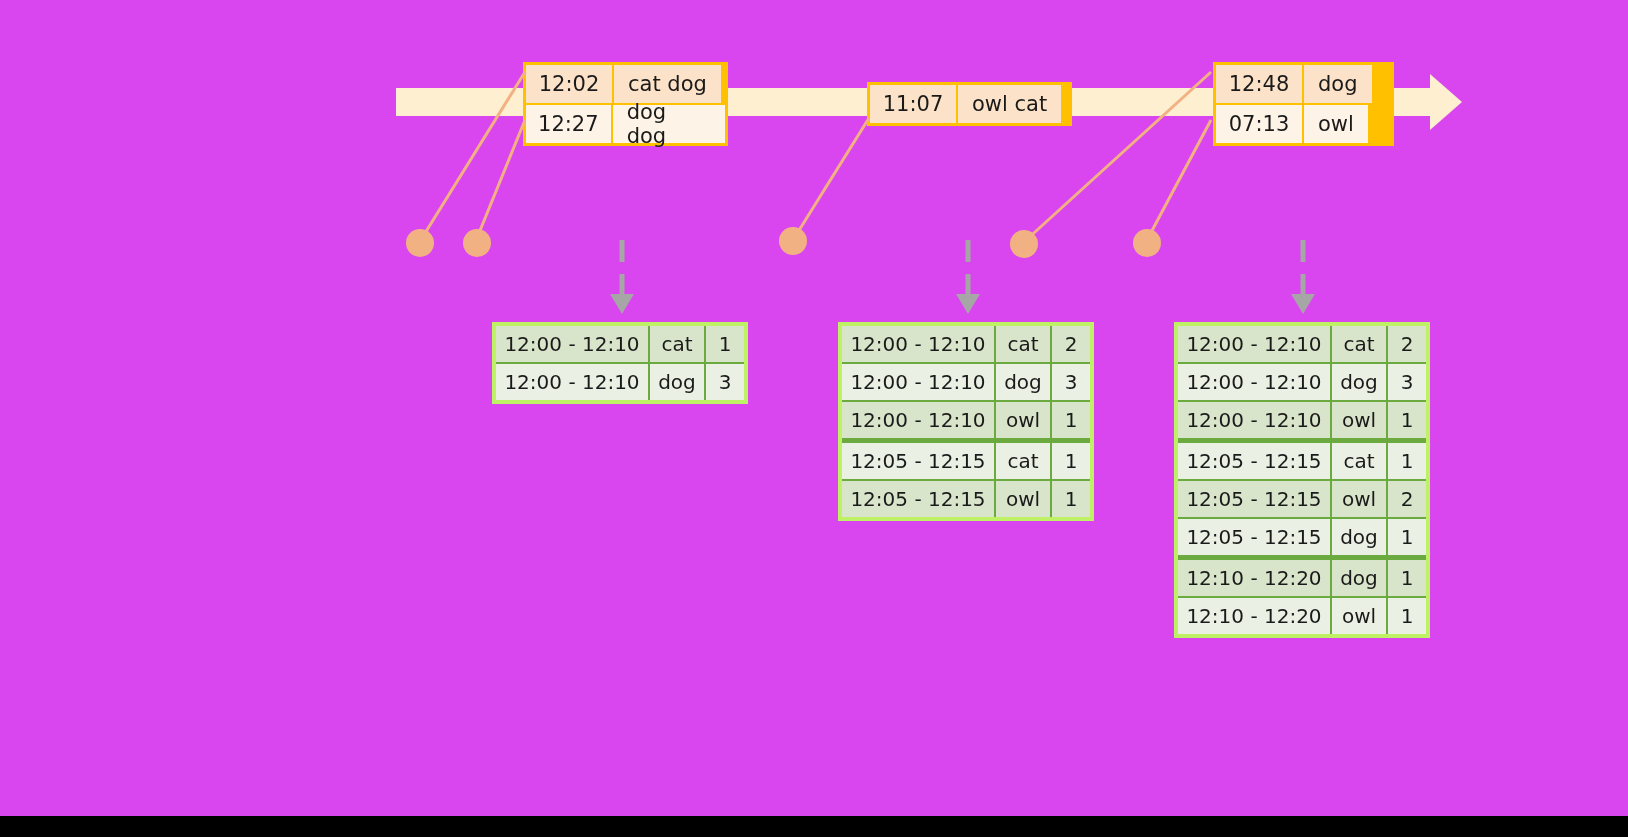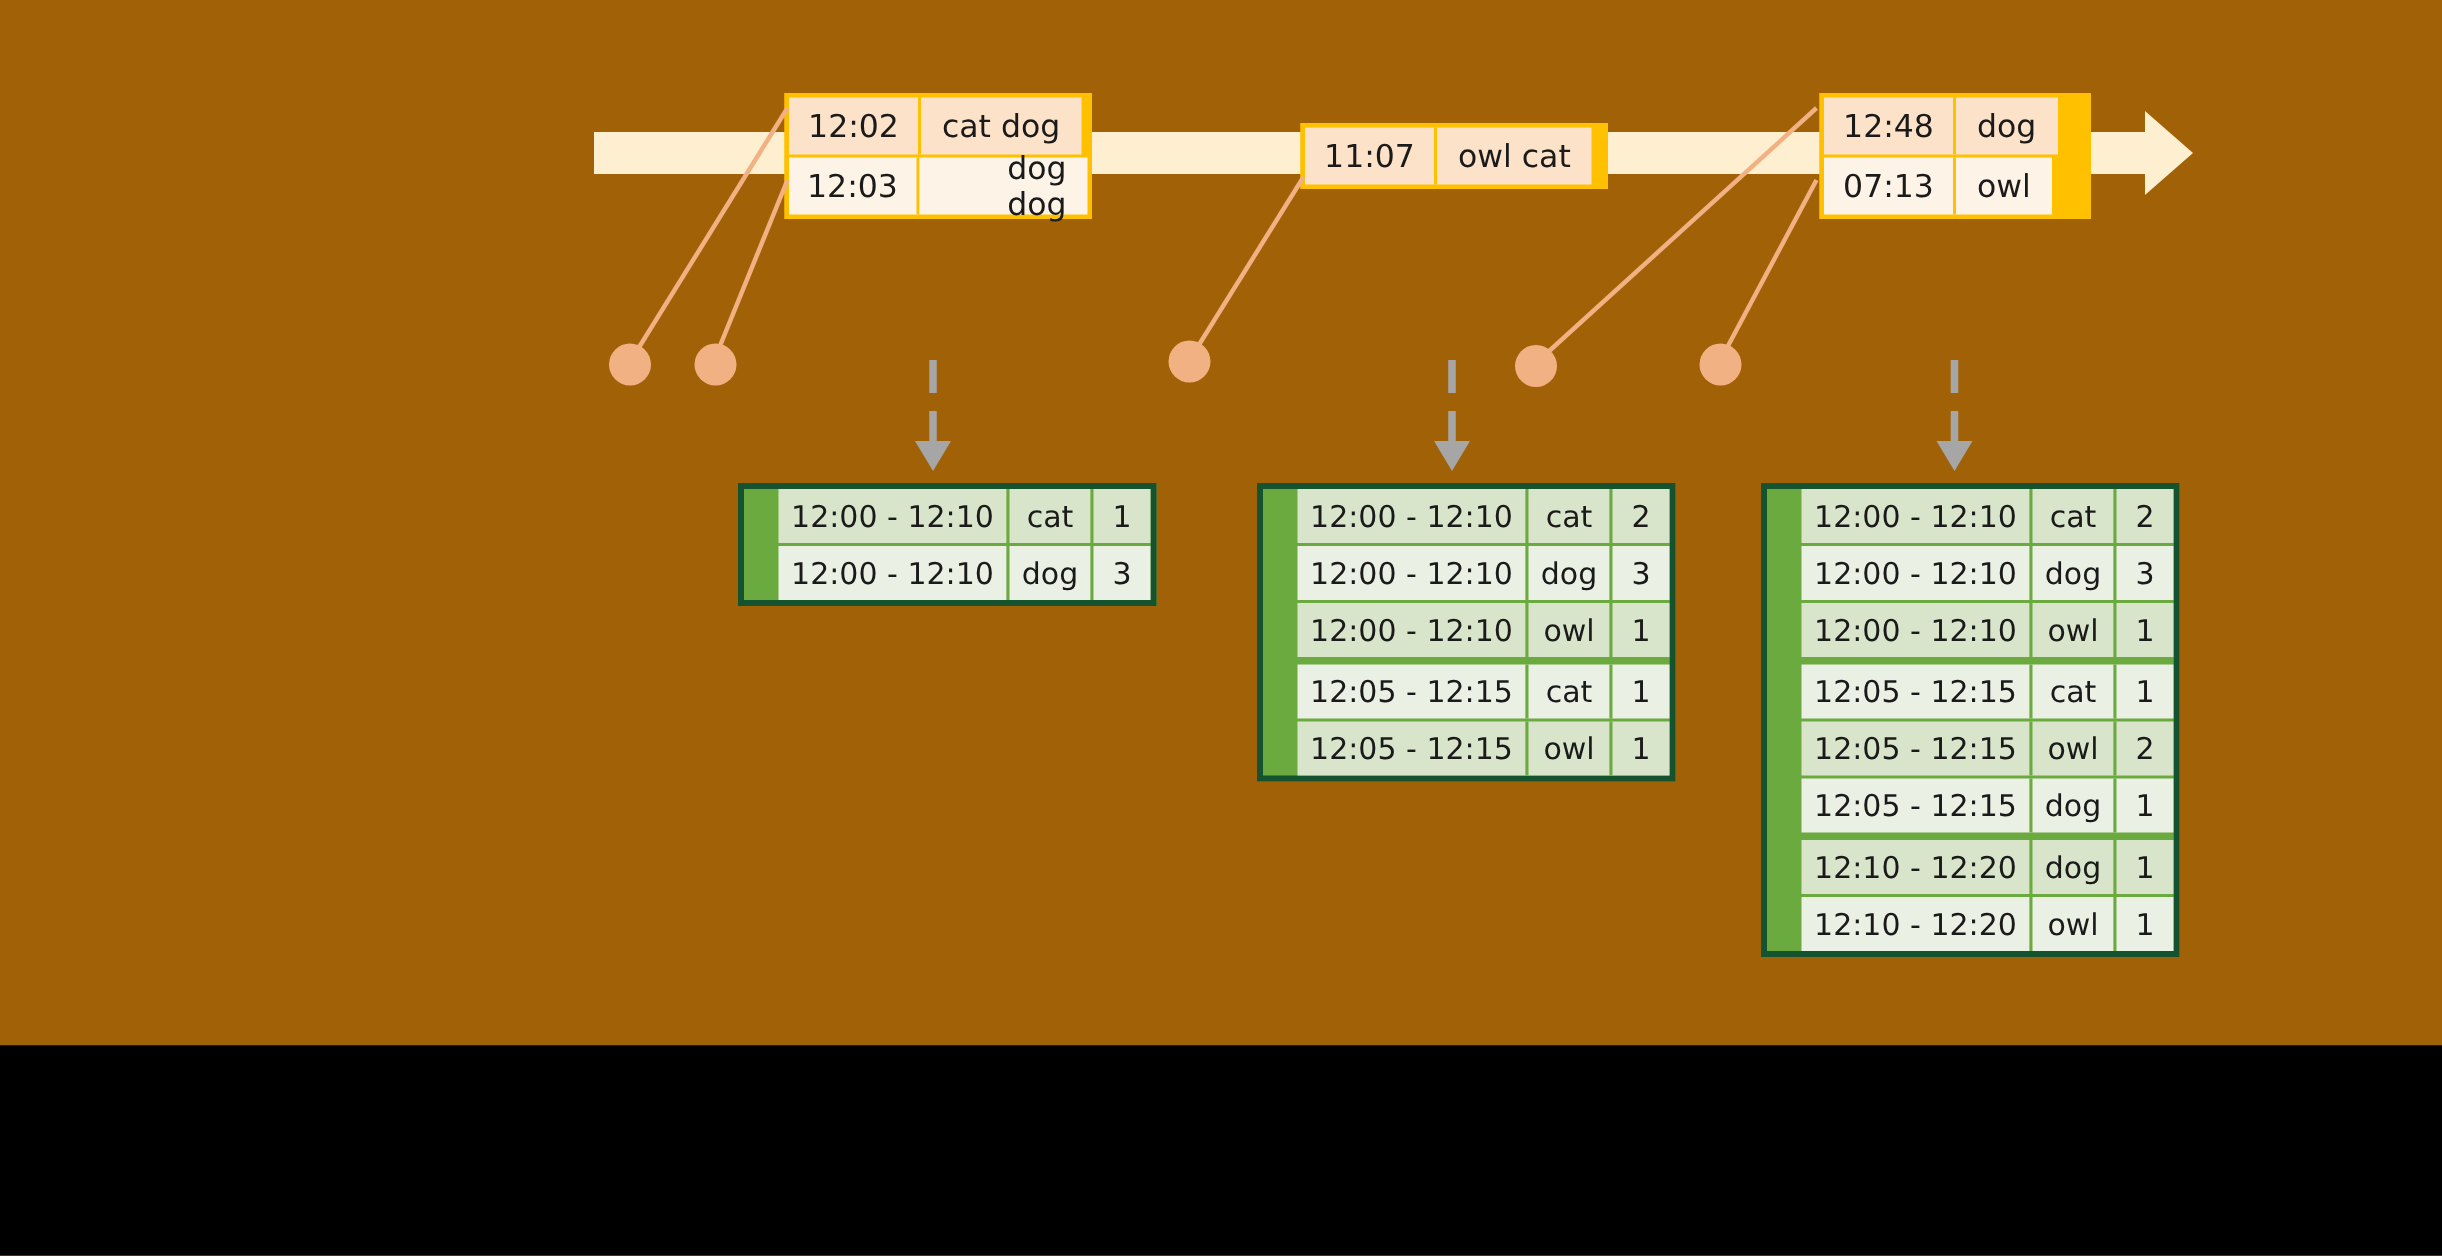--- a/index.html
+++ b/index.html
@@ -6,24 +6,23 @@
     margin: 0;
     padding: 0;
     background: #000000;
   }
   body {
     font-family: "DejaVu Sans", sans-serif;
   }
   #stage {
     position: relative;
     width: 1628px;
-    height: 697px;
-    background: #a16207;
+    height: 816px;
+    background: #d946ef;
     overflow: hidden;
-    text-align: right;
   }
 
   
   #timeline-bar {
     position: absolute;
     left: 396px;
     top: 88px;
     width: 1036px;
     height: 28px;
     background: #fdefcf;
@@ -73,24 +72,23 @@
     position: absolute;
     left: 0; top: 0;
     width: 1628px;
     height: 837px;
     pointer-events: none;
   }
 
   
   .result-table {
     position: absolute;
-    border: 4px solid #14532d;
+    border: 4px solid #bef264;
     box-sizing: border-box;
     background: #6aaa3f;
-    padding-left: 23px;
   }
   .result-row { display: flex; align-items: stretch; }
   .result-row + .result-row { border-top: 2px solid #6aaa3f; }
   .cell {
     font-size: 20px;
     color: #1a1a1a;
     display: flex;
     align-items: center;
     justify-content: center;
     height: 36px;
@@ -110,21 +108,21 @@
 
   <div id="timeline-bar"></div>
   <div id="timeline-arrowhead"></div>
 
   <div class="event-group" style="left:523px; top:62px; width:205px;">
     <div class="event-row tint-a">
       <span class="event-time">12:02</span>
       <span class="event-payload">cat dog</span>
     </div>
     <div class="event-row tint-b">
-      <span class="event-time">12:03</span>
+      <span class="event-time">12:27</span>
       <span class="event-payload">dog dog</span>
     </div>
   </div>
 
   <div class="event-group" style="left:867px; top:82px; width:205px;">
     <div class="event-row tint-a">
       <span class="event-time">11:07</span>
       <span class="event-payload">owl cat</span>
     </div>
   </div>

